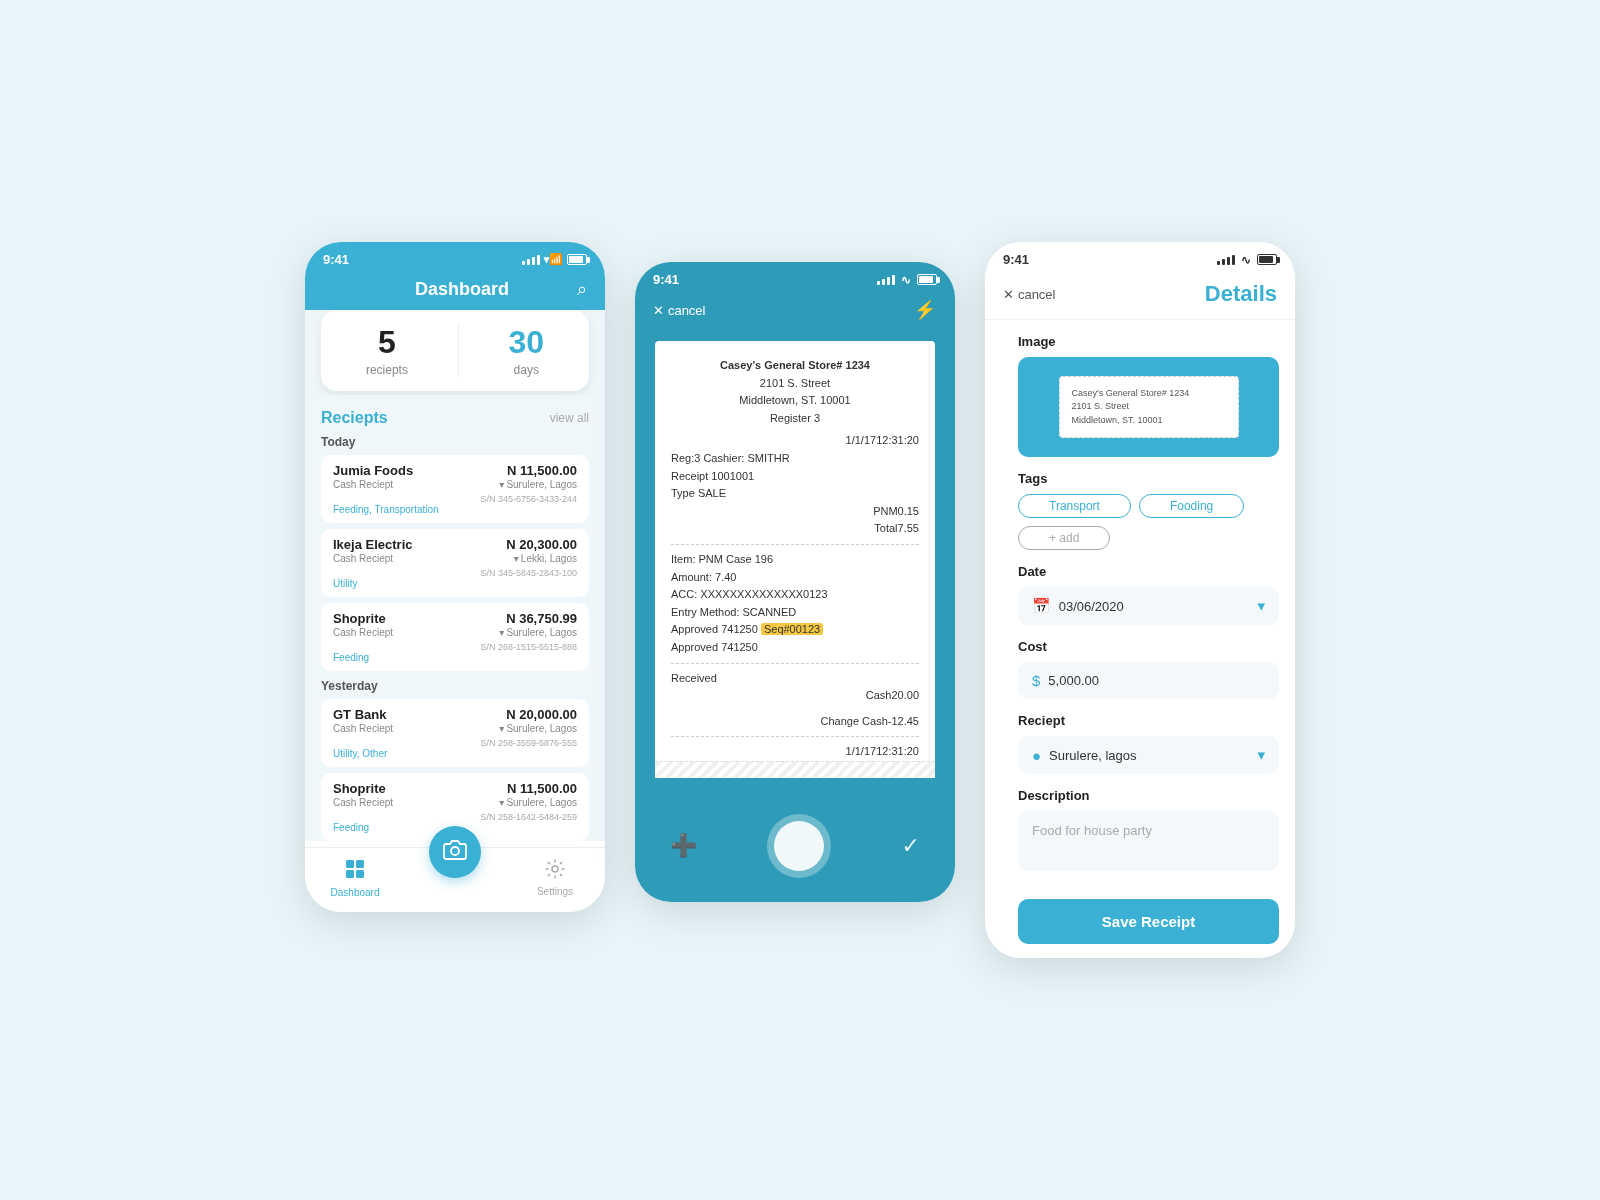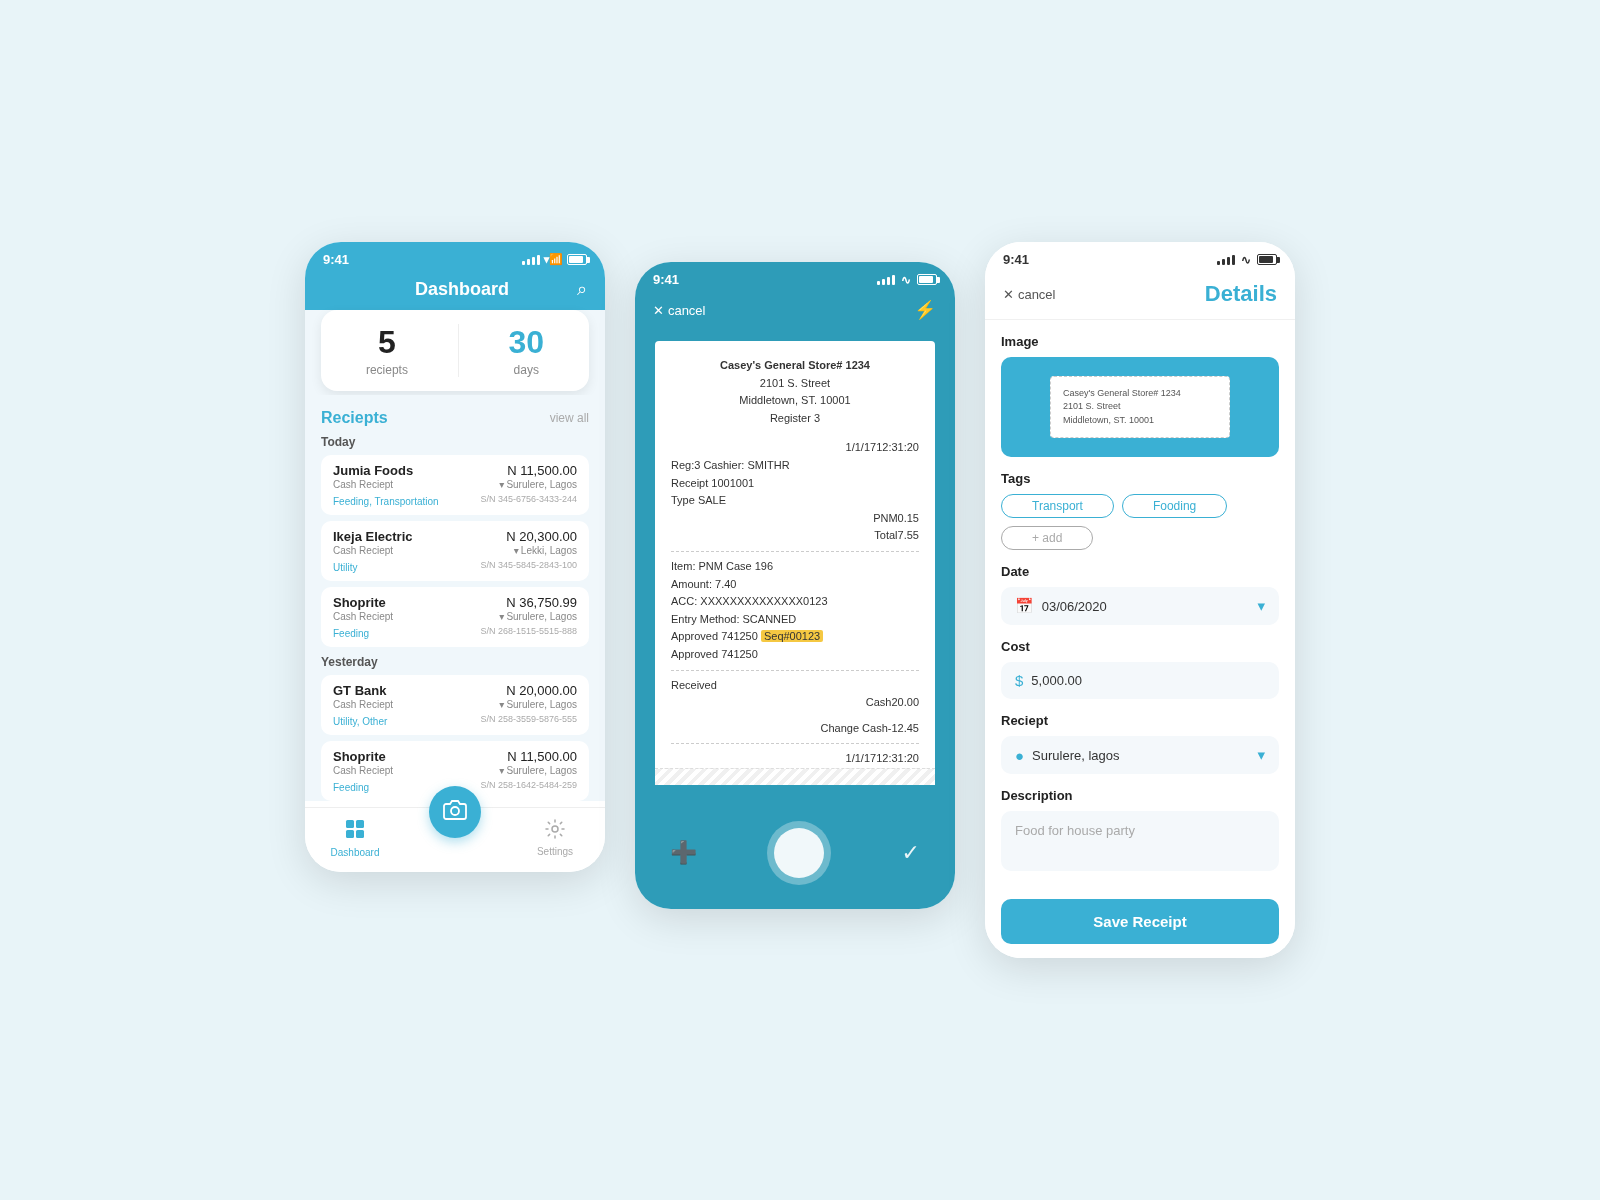--- a/index.html
+++ b/index.html
@@ -116,23 +116,23 @@
       border-radius: 10px;
       padding: 8px 12px;
       margin-bottom: 6px;
       display: flex;
       justify-content: space-between;
       align-items: flex-start;
     }
     .receipt-left { flex: 1; }
     .receipt-name { font-size: 13px; font-weight: 700; color: #222; }
     .receipt-type { font-size: 10px; color: #888; margin-top: 1px; }
-    .receipt-tags { font-size: 10px; color: #3ab0d4; margin-top: 6px; }
+    .receipt-tags { font-size: 10px; color: #3ab0d4; margin-top: 14px; }
     .receipt-right { text-align: right; }
-    .receipt-amount { font-size: 13px; font-weight: 400; color: #222; white-space: nowrap; }
+    .receipt-amount { font-size: 13px; font-weight: 700; color: #222; white-space: nowrap; }
     .receipt-location { font-size: 10px; color: #888; display: flex; align-items: center; justify-content: flex-end; gap: 2px; margin-top: 1px; }
     .receipt-sn { font-size: 9px; color: #aaa; margin-top: 4px; }
 
     .bottom-nav {
       background: #fff;
       border-top: 1px solid #eee;
       display: flex;
       justify-content: space-around;
       align-items: center;
       padding: 10px 0 14px;
@@ -236,21 +236,21 @@
       background: #fff;
       padding: 8px 18px 12px;
       display: flex;
       justify-content: space-between;
       align-items: center;
       border-bottom: 1px solid #f0f0f0;
     }
     .details-cancel { font-size: 13px; color: #555; cursor: pointer; display: flex; align-items: center; gap: 4px; }
     .details-title { color: #3ab0d4; font-size: 22px; font-weight: 700; }
 
-    .details-body { padding: 14px 16px; background: #fff; overflow-y: auto; }
+    .details-body { padding: 14px 16px; background: #fff; overflow-y: auto; margin-left: 17px; }
 
     .field-label { font-size: 13px; font-weight: 700; color: #222; margin-bottom: 8px; }
     .field-section { margin-bottom: 14px; }
 
     .image-preview {
       background: #3ab0d4;
       border-radius: 10px;
       height: 100px;
       display: flex;
       align-items: center;
@@ -510,21 +510,21 @@
         <span>cancel</span>
       </div>
       <span class="flash-btn">⚡</span>
     </div>
 
     <div class="scanner-body">
       <div class="receipt-paper">
         <div style="text-align:center; font-weight:700; font-size:11px;">Casey's General Store# 1234</div>
         <div style="text-align:center;">2101 S. Street</div>
         <div style="text-align:center;">Middletown, ST. 10001</div>
-        <div style="text-align:center; margin-bottom:12px;">Register 3</div>
+        <div style="text-align:center; margin-bottom:5px;">Register 3</div>
 
         <div class="receipt-row">
           <span>1/1/17</span>
           <span>12:31:20</span>
         </div>
         <div>Reg:3 Cashier: SMITHR</div>
         <div>Receipt    1001001</div>
         <div>Type SALE</div>
         <div class="receipt-row">
           <span>PNM</span>

